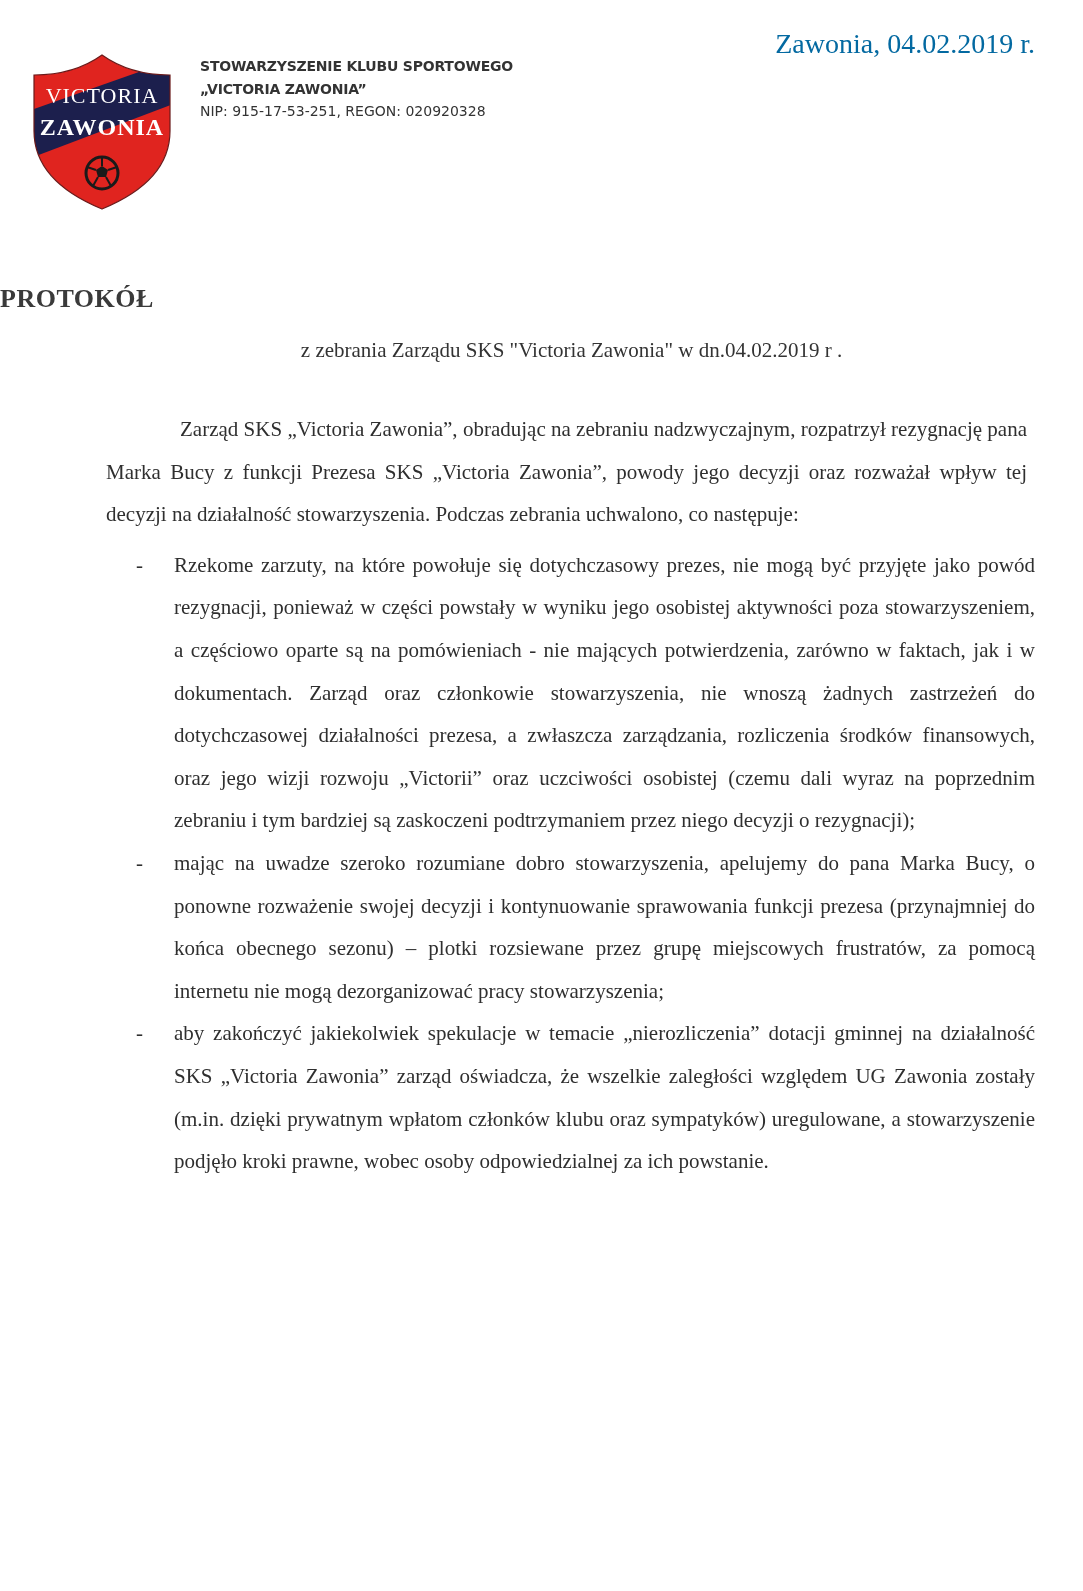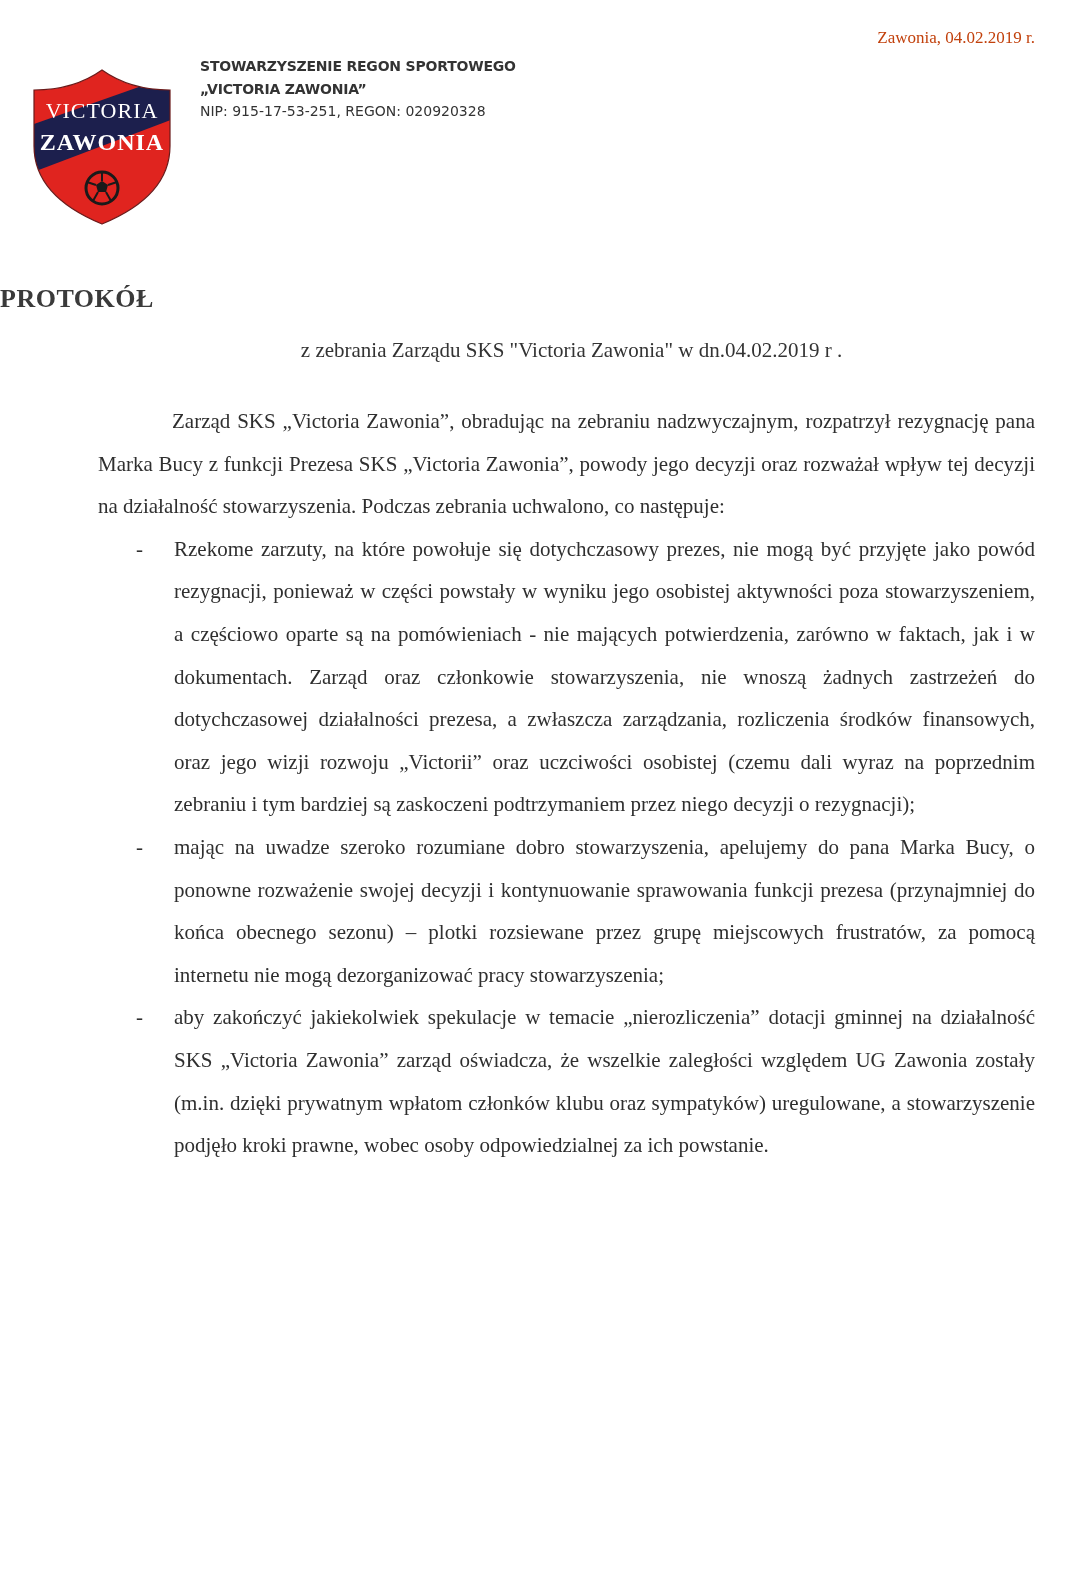--- a/index.html
+++ b/index.html
@@ -3,24 +3,24 @@
 <meta charset="utf-8">
 <style>
   html, body { margin: 0; padding: 0; background: #ffffff; }
   body {
     width: 1083px; height: 1591px; position: relative; overflow: hidden;
     font-family: "Liberation Serif", "DejaVu Serif", serif;
     color: #2e2e2e;
   }
   .date {
     position: absolute; top: 28px; right: 48px;
-    font-size: 17px; color: #c2410c;
+    font-size: 28px; color: #0369a1;
   }
   .logo {
-    position: absolute; left: 28px; top: 68px; width: 148px; height: 158px;
+    position: absolute; left: 28px; top: 53px; width: 148px; height: 158px;
   }
   .org {
     position: absolute; left: 200px; top: 55px;
     font-family: "DejaVu Sans", "Liberation Sans", sans-serif;
     font-size: 14px; line-height: 22.5px; color: #333;
   }
   .org .bold { font-weight: bold; letter-spacing: -0.2px; }
   .org div { white-space: nowrap; }
   .title {
     position: absolute; left: 0; right: 0; top: 284px; text-align: left;
@@ -28,21 +28,21 @@
   }
   .subtitle {
     position: absolute; left: 0; right: 0; top: 338px; text-align: center;
     font-size: 21px; color: #333;
     padding-left: 60px;
   }
   .body {
     position: absolute; left: 98px; right: 48px; top: 400px;
     font-size: 21px; line-height: 42.6px; color: #2f2f2f;
   }
-  .para { text-align: justify; text-indent: 74px; margin: 0; }
+  .para { text-align: justify; text-indent: 74px; margin: 8px; }
   .para.noindent-small { text-indent: 36px; }
   ul.items { list-style: none; margin: 0; padding: 0; }
   ul.items li {
     position: relative; padding-left: 76px; text-align: justify;
   }
   ul.items li .dash {
     position: absolute; left: 38px; top: 0;
   }
 </style>
 </head>
@@ -70,21 +70,21 @@
       <line x1="74" y1="104" x2="74" y2="113" stroke="#1a1a1a" stroke-width="2"></line>
       <line x1="80" y1="117" x2="89" y2="114" stroke="#1a1a1a" stroke-width="2"></line>
       <line x1="68" y1="117" x2="59" y2="114" stroke="#1a1a1a" stroke-width="2"></line>
       <line x1="78" y1="124" x2="83" y2="133" stroke="#1a1a1a" stroke-width="2"></line>
       <line x1="70" y1="124" x2="65" y2="133" stroke="#1a1a1a" stroke-width="2"></line>
     </g>
   </svg>
 </div>
 
 <div class="org">
-  <div class="bold">STOWARZYSZENIE REGON SPORTOWEGO</div>
+  <div class="bold">STOWARZYSZENIE KLUBU SPORTOWEGO</div>
   <div class="bold">„VICTORIA ZAWONIA”</div>
   <div>NIP:  915-17-53-251, REGON: 020920328</div>
 </div>
 
 <div class="title">PROTOKÓŁ</div>
 <div class="subtitle">z zebrania Zarządu SKS "Victoria Zawonia" w dn.04.02.2019 r .</div>
 
 <div class="body">
   <p class="para">Zarząd SKS „Victoria Zawonia”, obradując na zebraniu nadzwyczajnym, rozpatrzył rezygnację pana Marka Bucy z funkcji Prezesa SKS „Victoria Zawonia”, powody jego decyzji oraz rozważał wpływ tej decyzji na działalność stowarzyszenia. Podczas zebrania uchwalono, co następuje:</p>
   <ul class="items">

